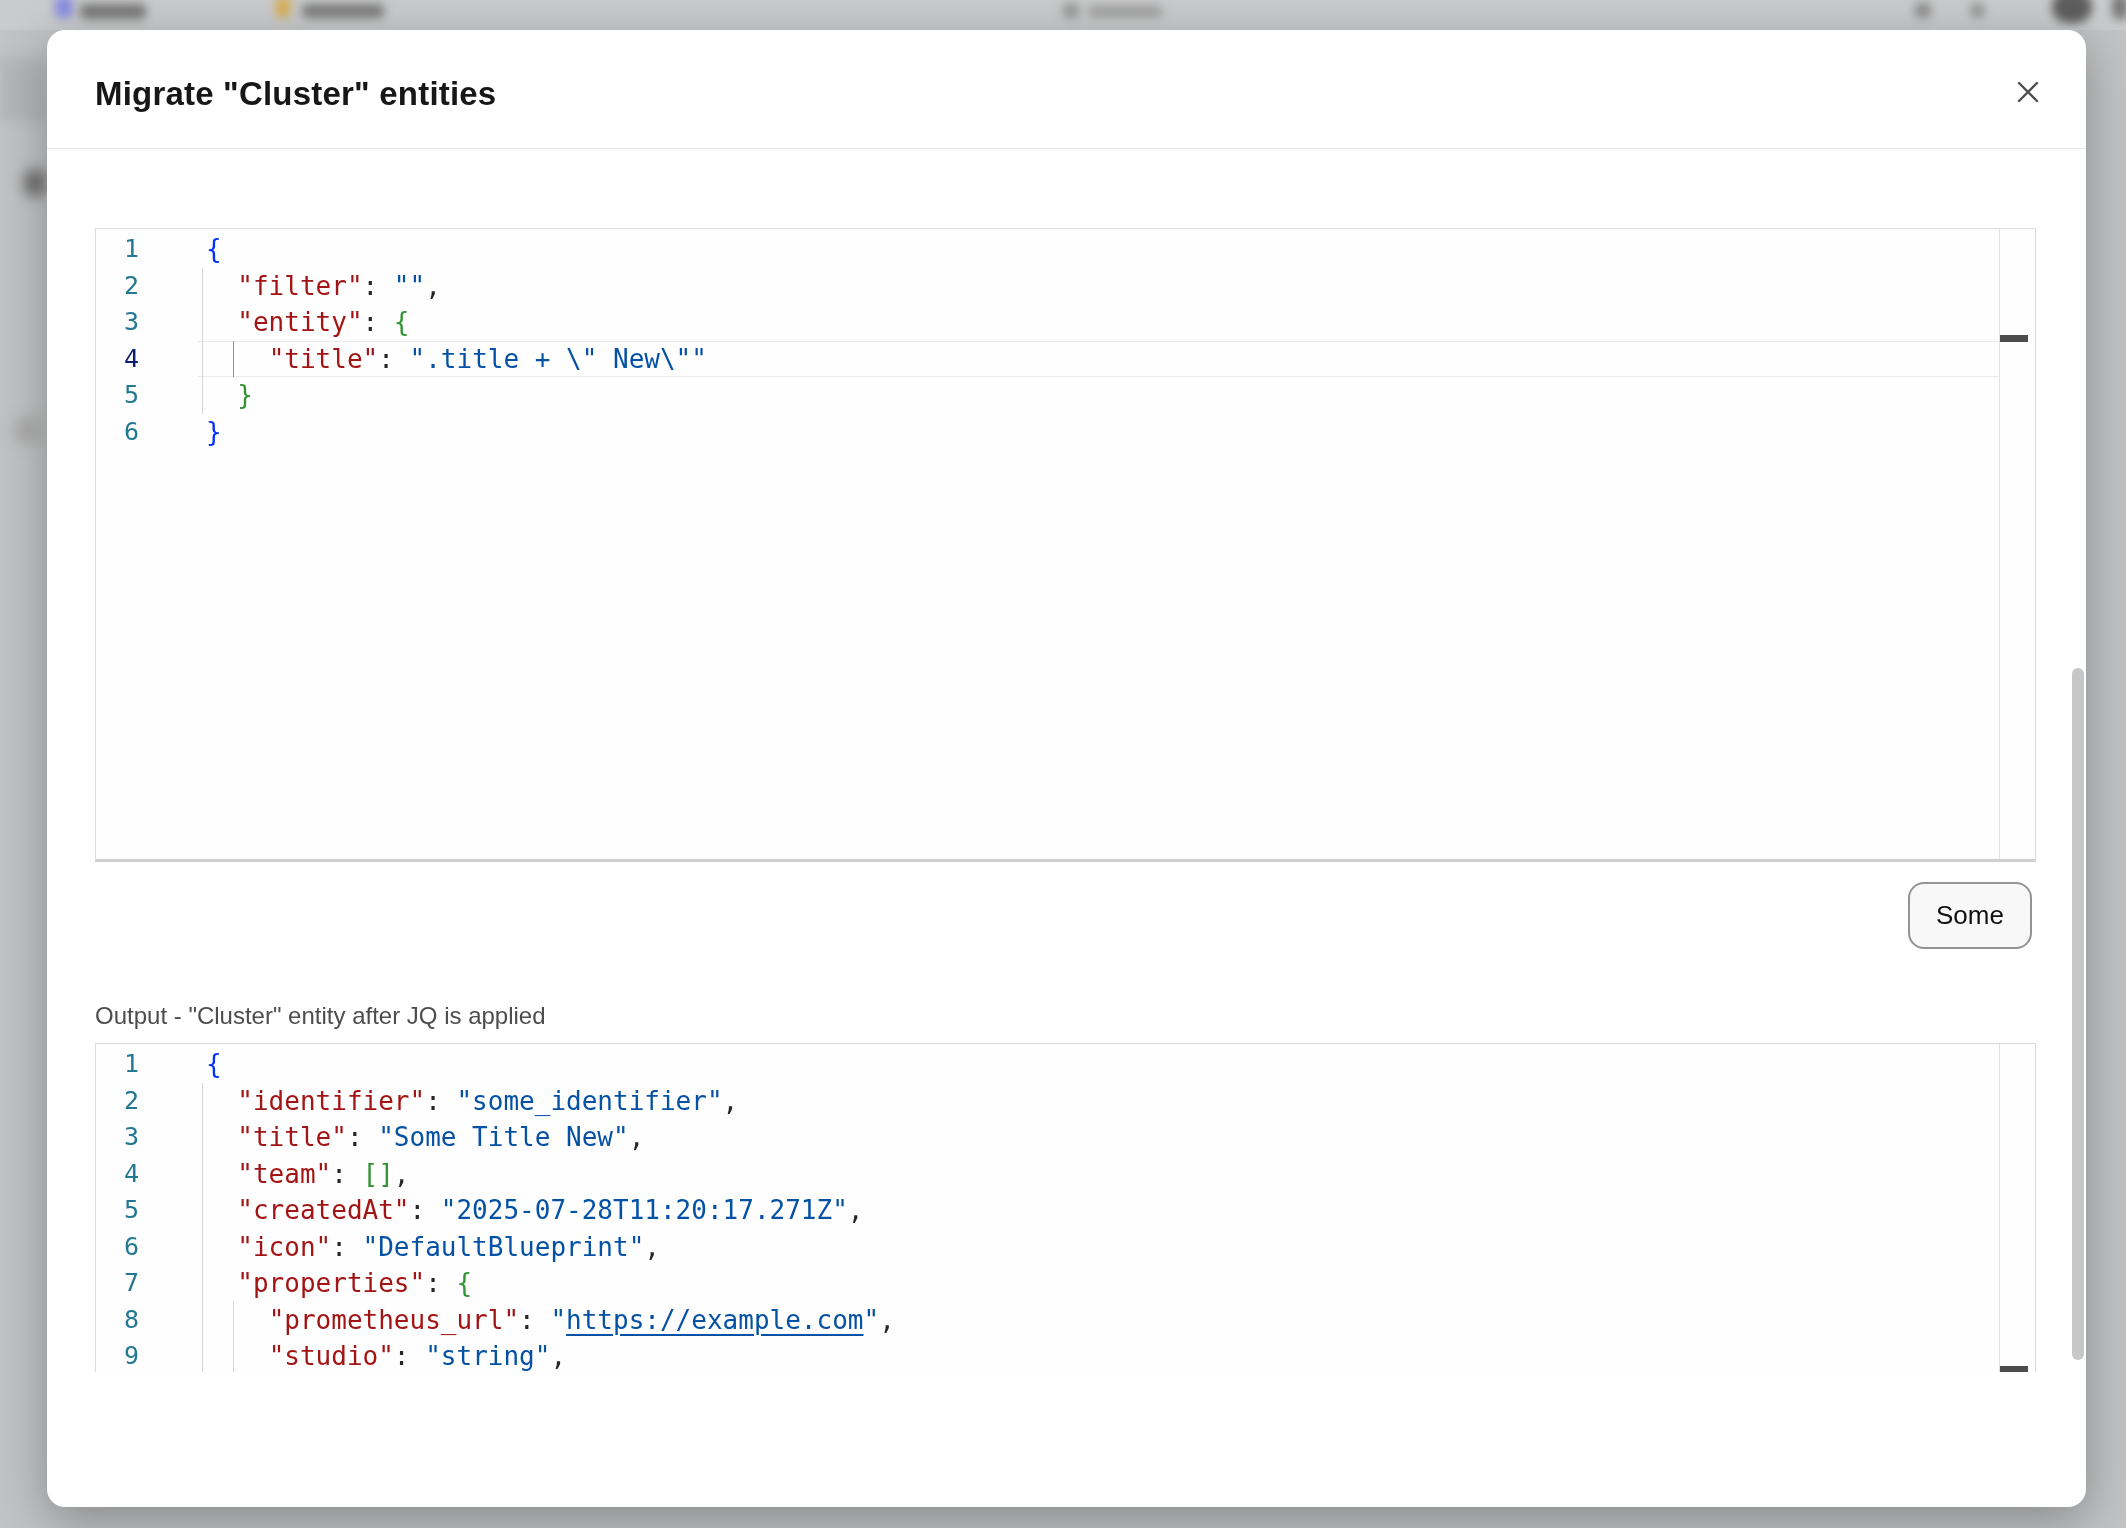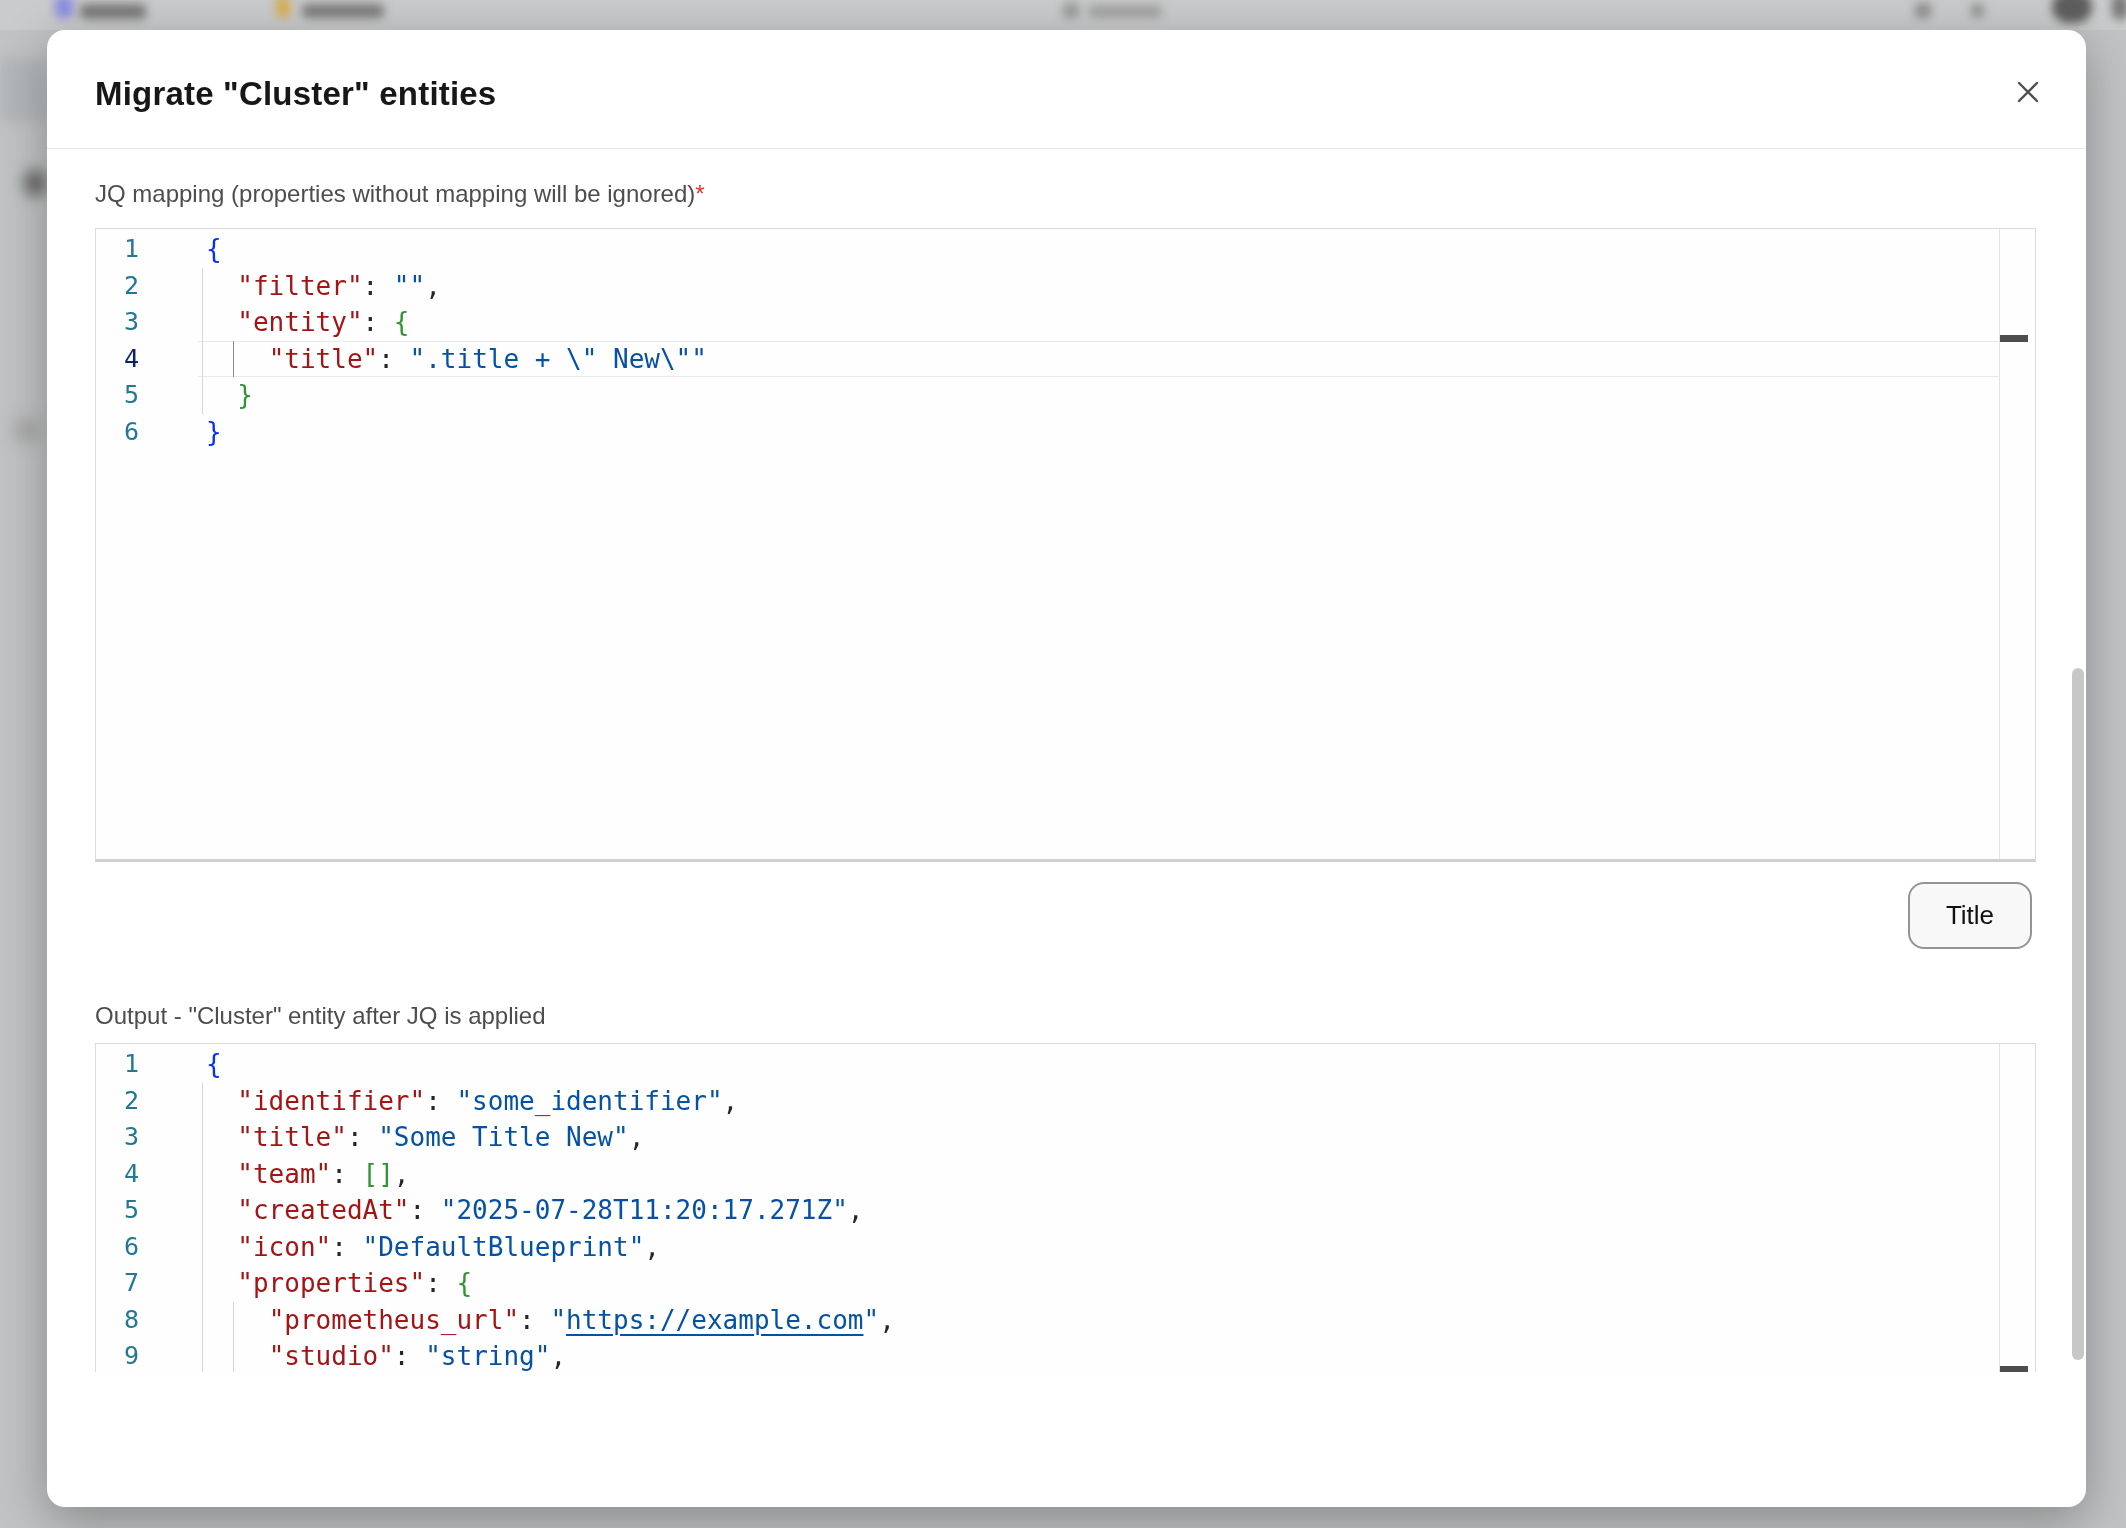--- a/index.html
+++ b/index.html
@@ -87,37 +87,36 @@
     <button class="close-btn">
       <span style="display:flex;">
         <svg width="30" height="30" viewBox="0 0 30 30">
             <path d="M6 6 L24 24 M24 6 L6 24" stroke="#4f4f4f" stroke-width="2.4" stroke-linecap="round" fill="none"></path>
           </svg>
       </span>
     </button>
 
     <div class="header-divider"></div>
 
-    <div class="field-label jq-label"><span>JQ mapping (properties without mapping will be ignored)</span><span class="req">*</span></div>
 
     <div class="editor jq">
       <div class="lines">
           <div class="code-line"><span class="ln">1</span><span class="codeseg"><span class="tk-b1">{</span></span></div>
           <div class="code-line"><div class="guide" style="left: 106px;"></div><span class="ln">2</span><span class="codeseg"><span class="tk-ws">  </span><span class="tk-key">"filter"</span><span class="tk-pn">: </span><span class="tk-val">""</span><span class="tk-pn">,</span></span></div>
           <div class="code-line"><div class="guide" style="left: 106px;"></div><span class="ln">3</span><span class="codeseg"><span class="tk-ws">  </span><span class="tk-key">"entity"</span><span class="tk-pn">: </span><span class="tk-b2">{</span></span></div>
           <div class="code-line"><div class="curline"></div><div class="guide" style="left: 106px;"></div><div class="guide gactive" style="left: 137.306px;"></div><span class="ln lnactive">4</span><span class="codeseg"><span class="tk-ws">    </span><span class="tk-key">"title"</span><span class="tk-pn">: </span><span class="tk-val">".title + \" New\""</span></span></div>
           <div class="code-line"><div class="guide" style="left: 106px;"></div><span class="ln">5</span><span class="codeseg"><span class="tk-ws">  </span><span class="tk-b2">}</span></span></div>
           <div class="code-line"><span class="ln">6</span><span class="codeseg"><span class="tk-b1">}</span></span></div>
         </div>
       <div class="ruler">
         <div class="ruler-mark" style="top: 106px;"></div>
       </div>
     </div>
 
-    <button class="test-btn">Title</button>
+    <button class="test-btn">Some</button>
 
     <div class="field-label out-label">Output - "Cluster" entity after JQ is applied</div>
 
     <div class="editor out">
       <div class="lines">
           <div class="code-line"><span class="ln">1</span><span class="codeseg"><span class="tk-b1">{</span></span></div>
           <div class="code-line"><div class="guide" style="left: 106px;"></div><span class="ln">2</span><span class="codeseg"><span class="tk-ws">  </span><span class="tk-key">"identifier"</span><span class="tk-pn">: </span><span class="tk-val">"some_identifier"</span><span class="tk-pn">,</span></span></div>
           <div class="code-line"><div class="guide" style="left: 106px;"></div><span class="ln">3</span><span class="codeseg"><span class="tk-ws">  </span><span class="tk-key">"title"</span><span class="tk-pn">: </span><span class="tk-val">"Some Title New"</span><span class="tk-pn">,</span></span></div>
           <div class="code-line"><div class="guide" style="left: 106px;"></div><span class="ln">4</span><span class="codeseg"><span class="tk-ws">  </span><span class="tk-key">"team"</span><span class="tk-pn">: </span><span class="tk-b2">[]</span><span class="tk-pn">,</span></span></div>
           <div class="code-line"><div class="guide" style="left: 106px;"></div><span class="ln">5</span><span class="codeseg"><span class="tk-ws">  </span><span class="tk-key">"createdAt"</span><span class="tk-pn">: </span><span class="tk-val">"2025-07-28T11:20:17.271Z"</span><span class="tk-pn">,</span></span></div>

